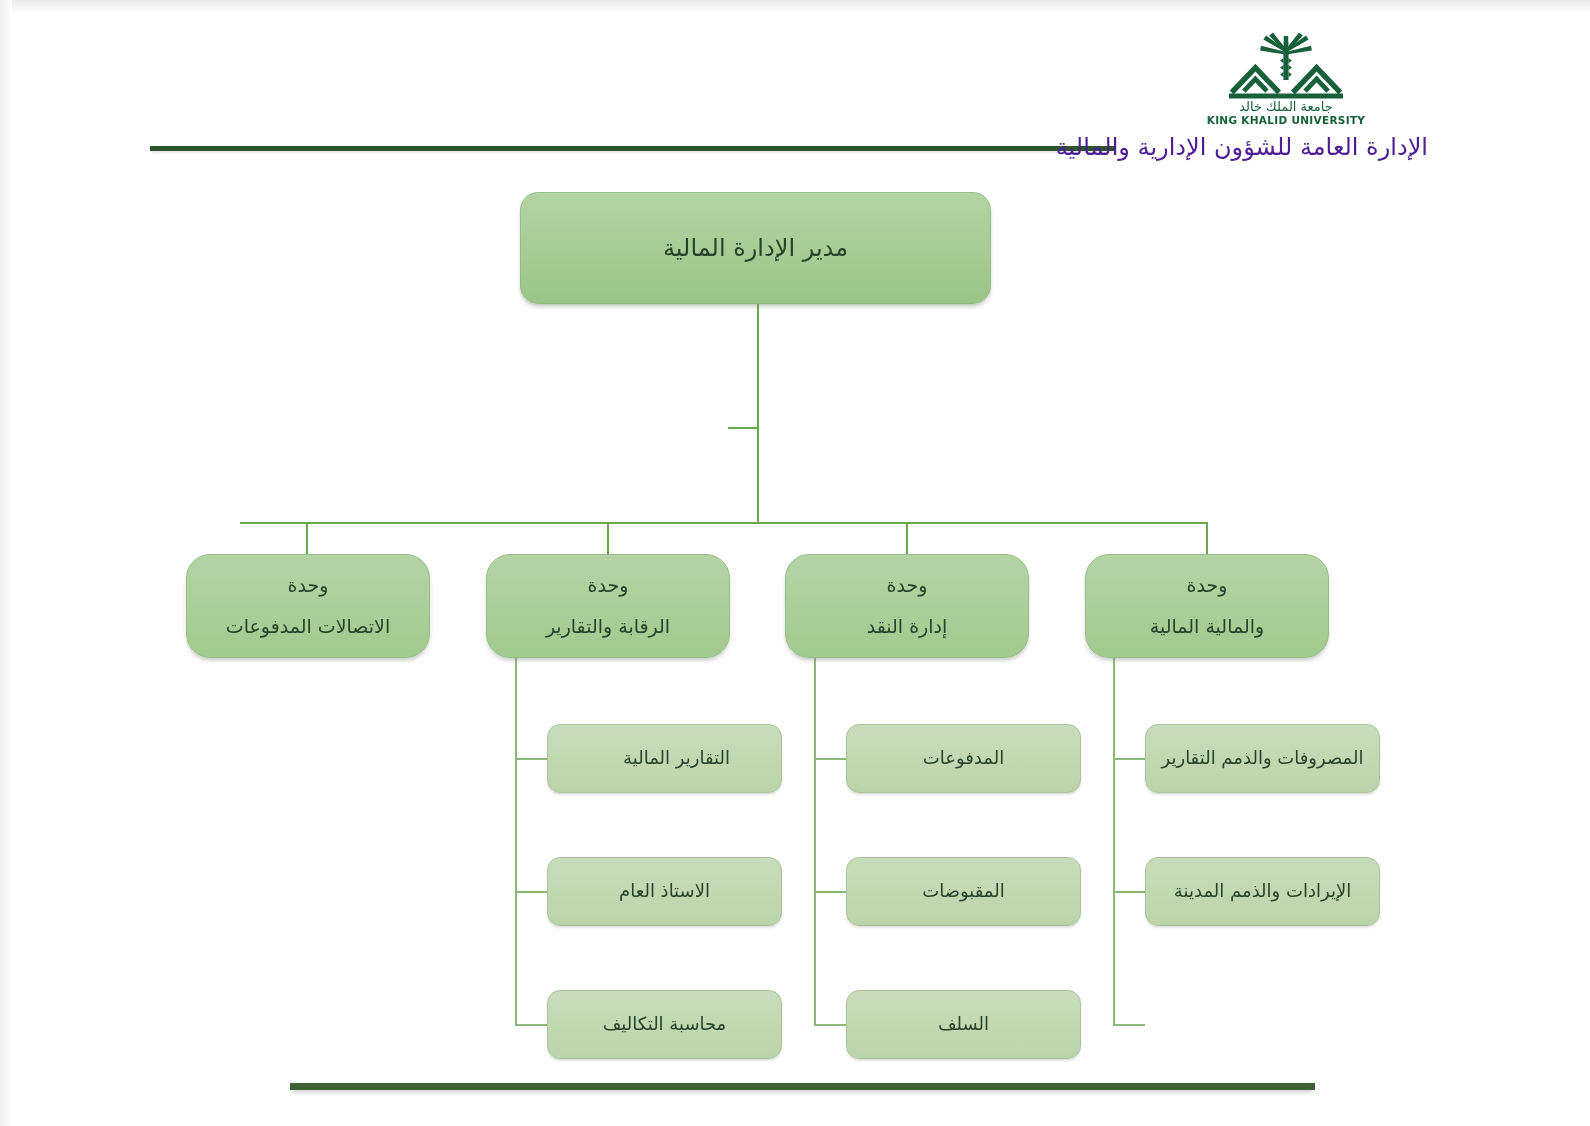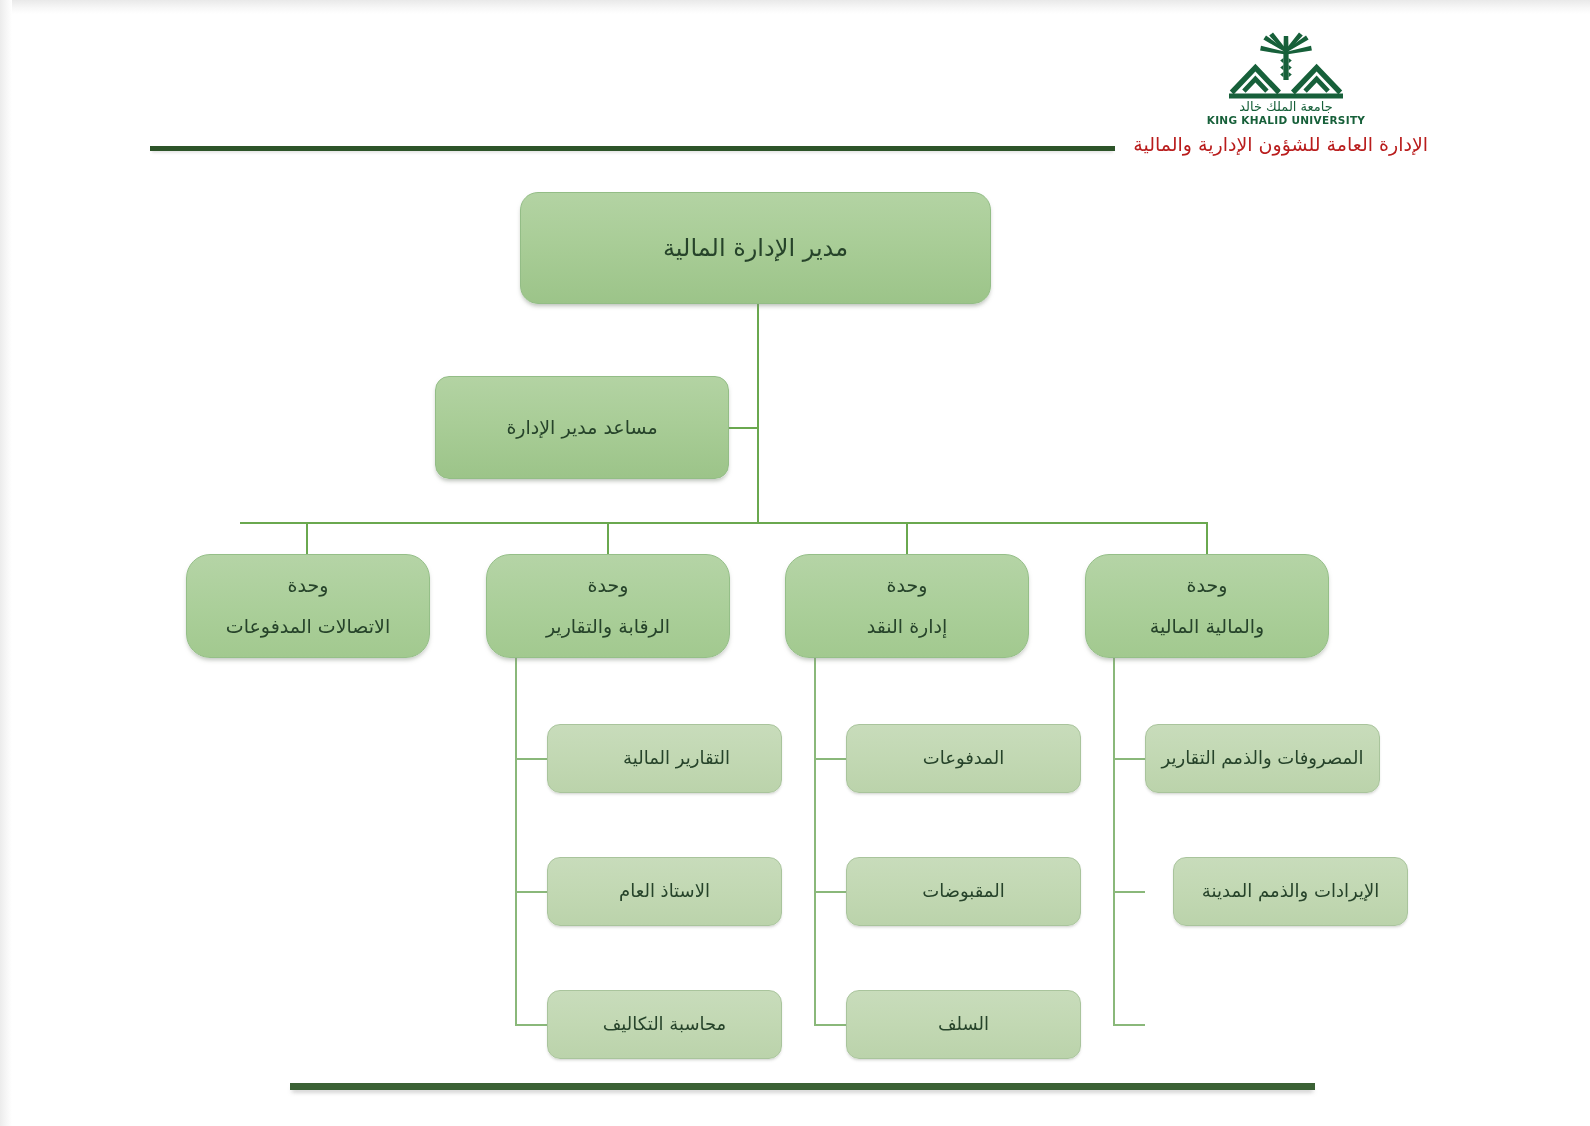--- a/index.html
+++ b/index.html
@@ -50,22 +50,22 @@
     top: 146px;
     width: 965px;
     height: 5px;
     background: #2d5429;
     box-shadow: 0 3px 3px -2px rgba(120,120,120,0.55);
   }
   #header-title {
     position: absolute;
     right: 162px;
     top: 133px;
-    font-size: 19px;
-    color: #b91c1c;
+    font-size: 24px;
+    color: #4c1d95;
     white-space: nowrap;
     letter-spacing: 0px;
   }
 
   
   #footer-rule {
     position: absolute;
     left: 290px;
     top: 1083px;
     width: 1025px;
@@ -219,23 +219,20 @@
       <div class="conn conn-v conn-thin" style="left:1113px; top:656px; height:370px;"></div>
       <div class="conn conn-h conn-thin" style="left:1113px; top:758px; width:32px;"></div>
       <div class="conn conn-h conn-thin" style="left:1113px; top:891px; width:32px;"></div>
       <div class="conn conn-h conn-thin" style="left:1113px; top:1024px; width:32px;"></div>
     </div>
 
     <div class="node node-root" style="left:520px; top:192px; width:471px; height:112px;">
       <span>مدير الإدارة المالية</span>
     </div>
 
-    <div class="node node-assistant" style="left:435px; top:376px; width:294px; height:103px;">
-      <span>مساعد مدير الإدارة</span>
-    </div>
 
     <div class="node node-unit" style="left:186px; top:554px; width:244px; height:104px;">
       <span class="line1">وحدة</span>
       <span class="line2">الاتصالات المدفوعات</span>
     </div>
 
     <div class="node node-unit" style="left:486px; top:554px; width:244px; height:104px;">
       <span class="line1">وحدة</span>
       <span class="line2">الرقابة والتقارير</span>
     </div>
@@ -266,21 +263,21 @@
     <div class="node node-leaf" style="left:846px; top:857px; width:235px; height:69px;">
       <span>المقبوضات</span>
     </div>
     <div class="node node-leaf" style="left:846px; top:990px; width:235px; height:69px;">
       <span>السلف</span>
     </div>
 
     <div class="node node-leaf" style="left:1145px; top:724px; width:235px; height:69px;">
       <span>المصروفات والذمم التقارير</span>
     </div>
-    <div class="node node-leaf" style="left:1145px; top:857px; width:235px; height:69px;margin-left:28px;">
+    <div class="node node-leaf" style="left:1145px; top:857px; width:235px; height:69px;">
       <span>الإيرادات والذمم المدينة</span>
     </div>
 
   </div>
 
   <div id="footer-rule"></div>
 
 </div>
 
 </body></html>

